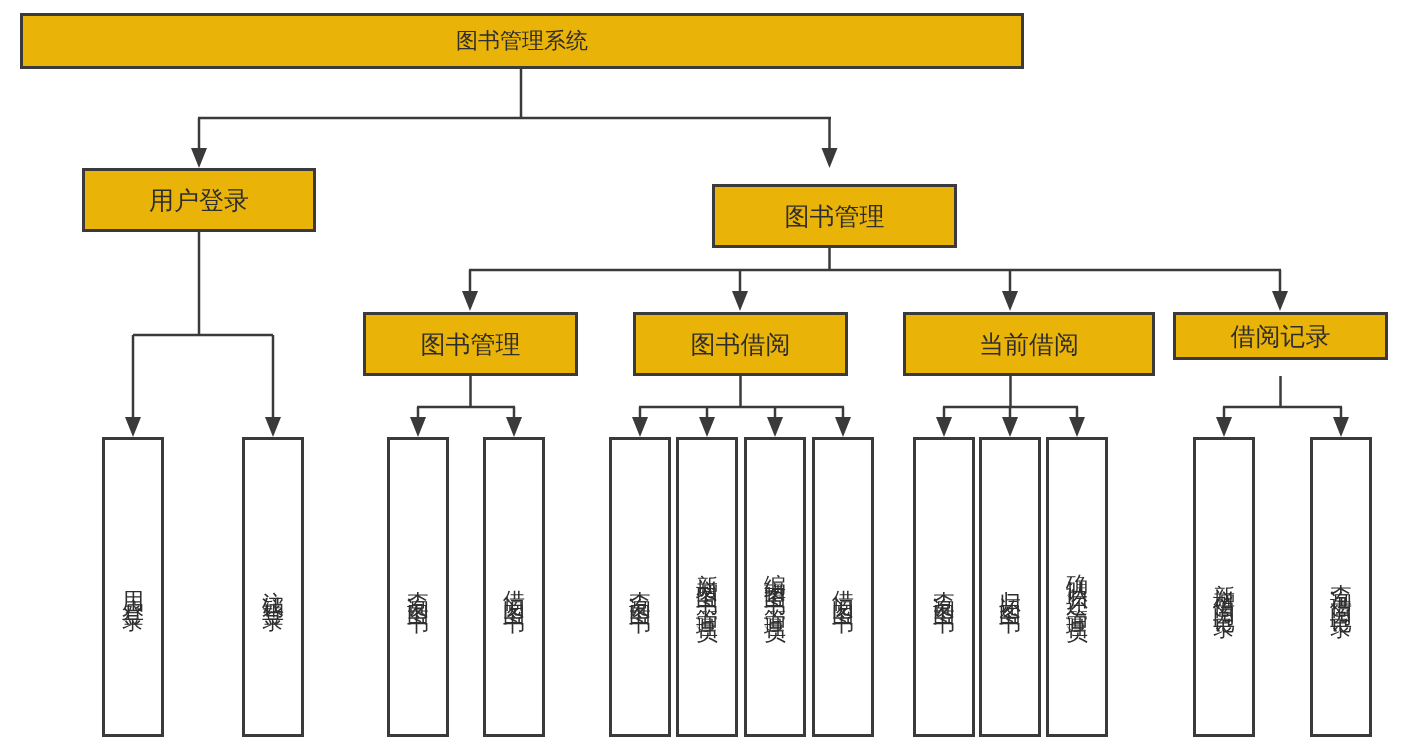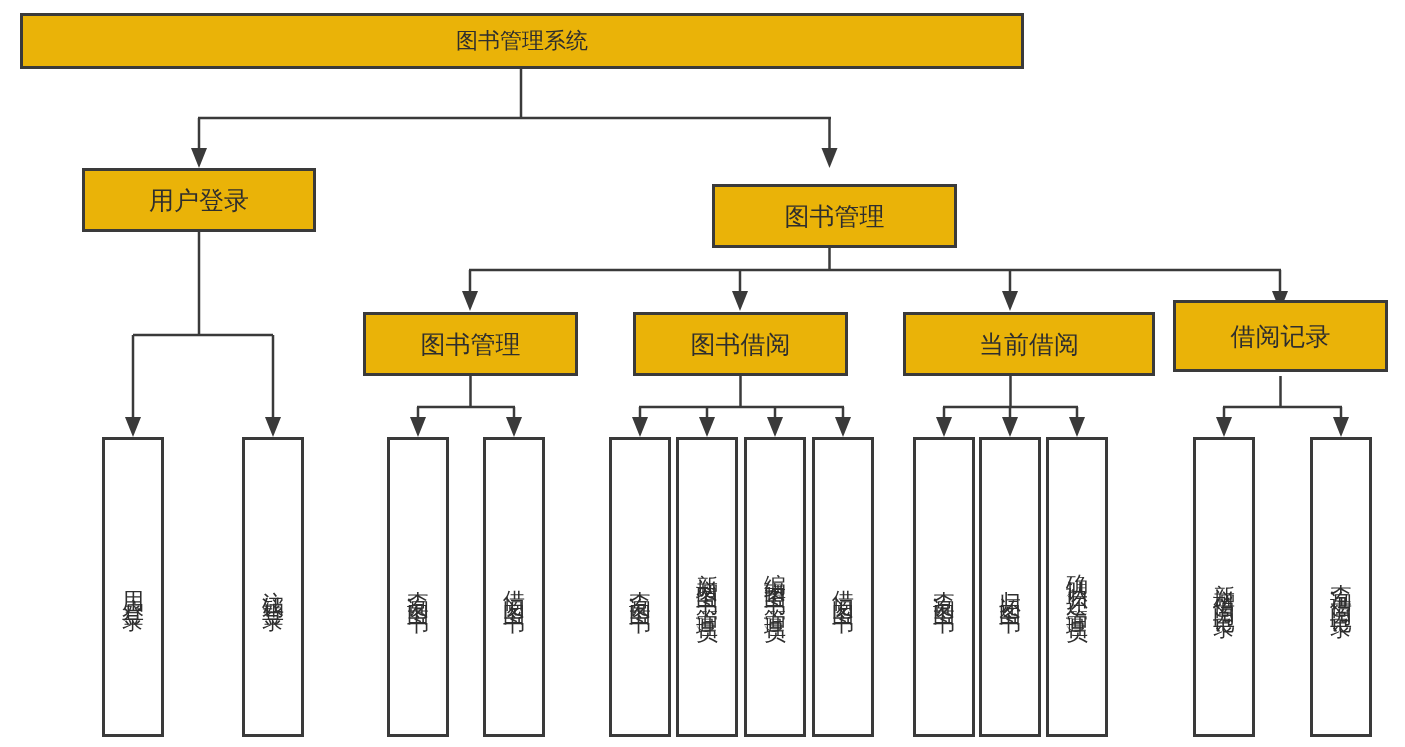--- a/index.html
+++ b/index.html
@@ -134,21 +134,21 @@
   </svg>
 
   <div class="node root" style="left:20px; top:13px; width:1004px; height:56px">图书管理系统</div>
 
   <div class="node lvl2" style="left:82px; top:168px; width:234px; height:64px">用户登录</div>
   <div class="node lvl2" style="left:712px; top:184px; width:245px; height:64px">图书管理</div>
 
   <div class="node lvl3" style="left:363px; top:312px; width:215px; height:64px">图书管理</div>
   <div class="node lvl3" style="left:633px; top:312px; width:215px; height:64px">图书借阅</div>
   <div class="node lvl3" style="left:903px; top:312px; width:252px; height:64px">当前借阅</div>
-  <div class="node lvl3" style="left:1173px; top:300px; width:215px; height:72px">借阅记录</div>
+  <div class="node lvl3" style="left:1173px; top:312px; width:215px; height:48px">借阅记录</div>
 
   <div class="leaf" style="left:102px">
     <span class="vtext">用户登录</span>
   </div>
   <div class="leaf" style="left:242px">
     <span class="vtext">注销登录</span>
   </div>
 
   <div class="leaf" style="left:387px">
     <span class="vtext">查询图书</span>

